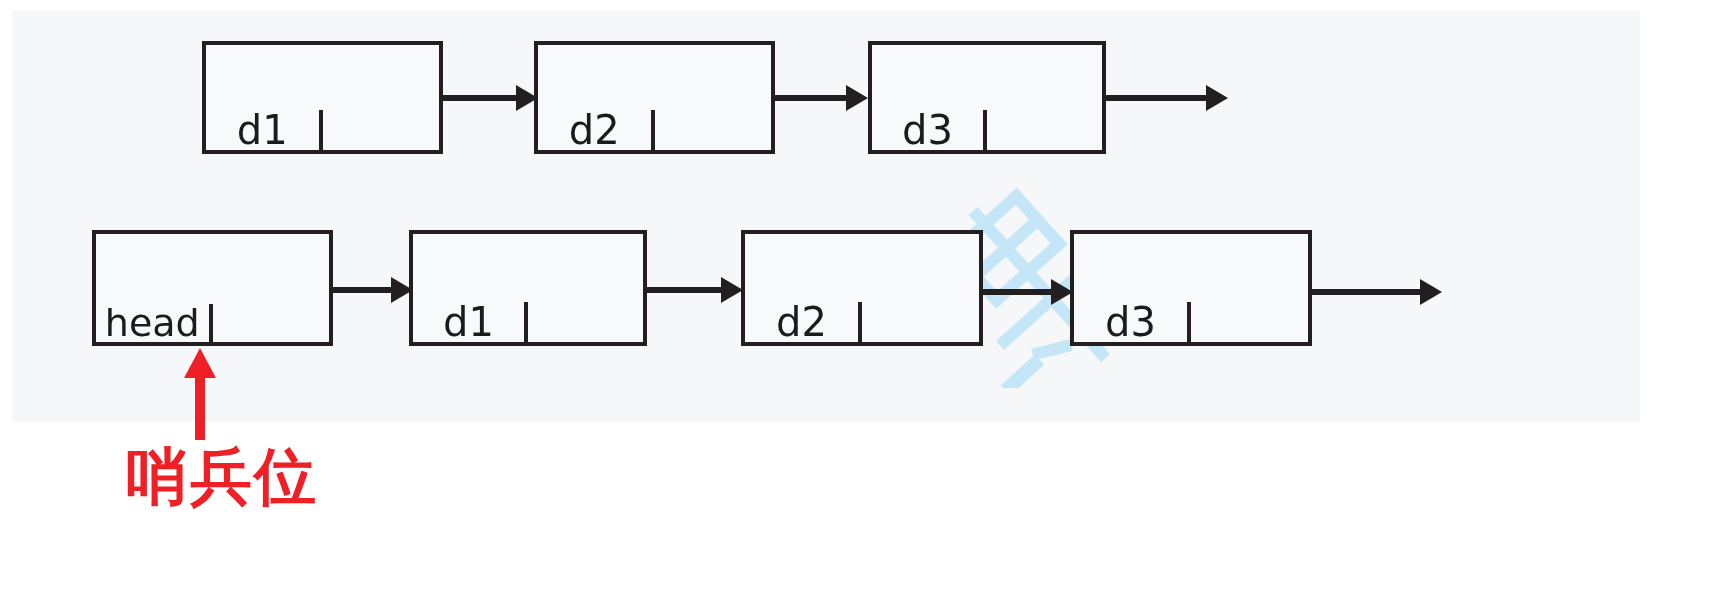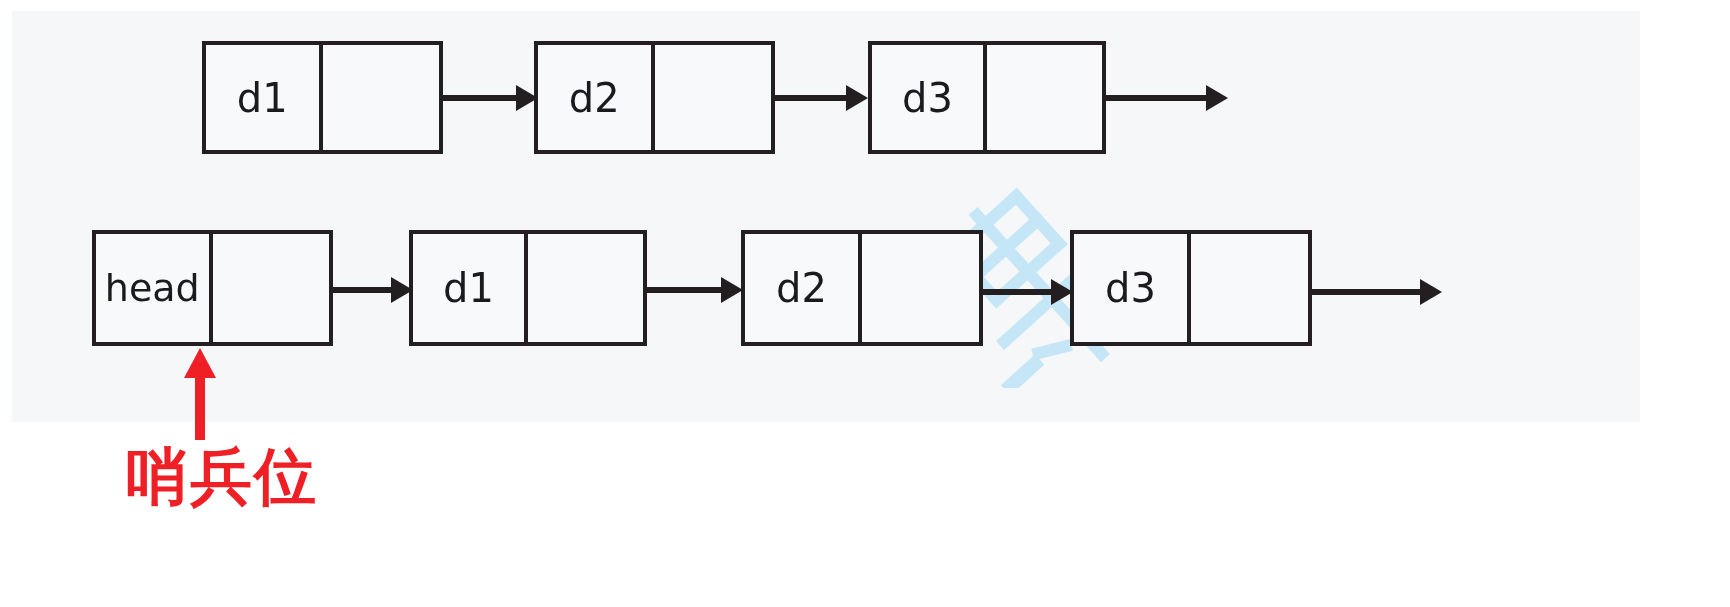--- a/index.html
+++ b/index.html
@@ -40,20 +40,21 @@
     opacity: 1;
     pointer-events: none;
   }
   
   .node {
     position: absolute;
     box-sizing: border-box;
     border: 4px solid #231f20;
     background: #f8f9fa;
     display: flex;
+    align-items: flex-end;
   }
   .node .cell {
     box-sizing: border-box;
     display: flex;
     align-items: center;
     justify-content: center;
     color: #1b1b1f;
     font-size: 40px;
     line-height: 1;
     letter-spacing: 0px;

